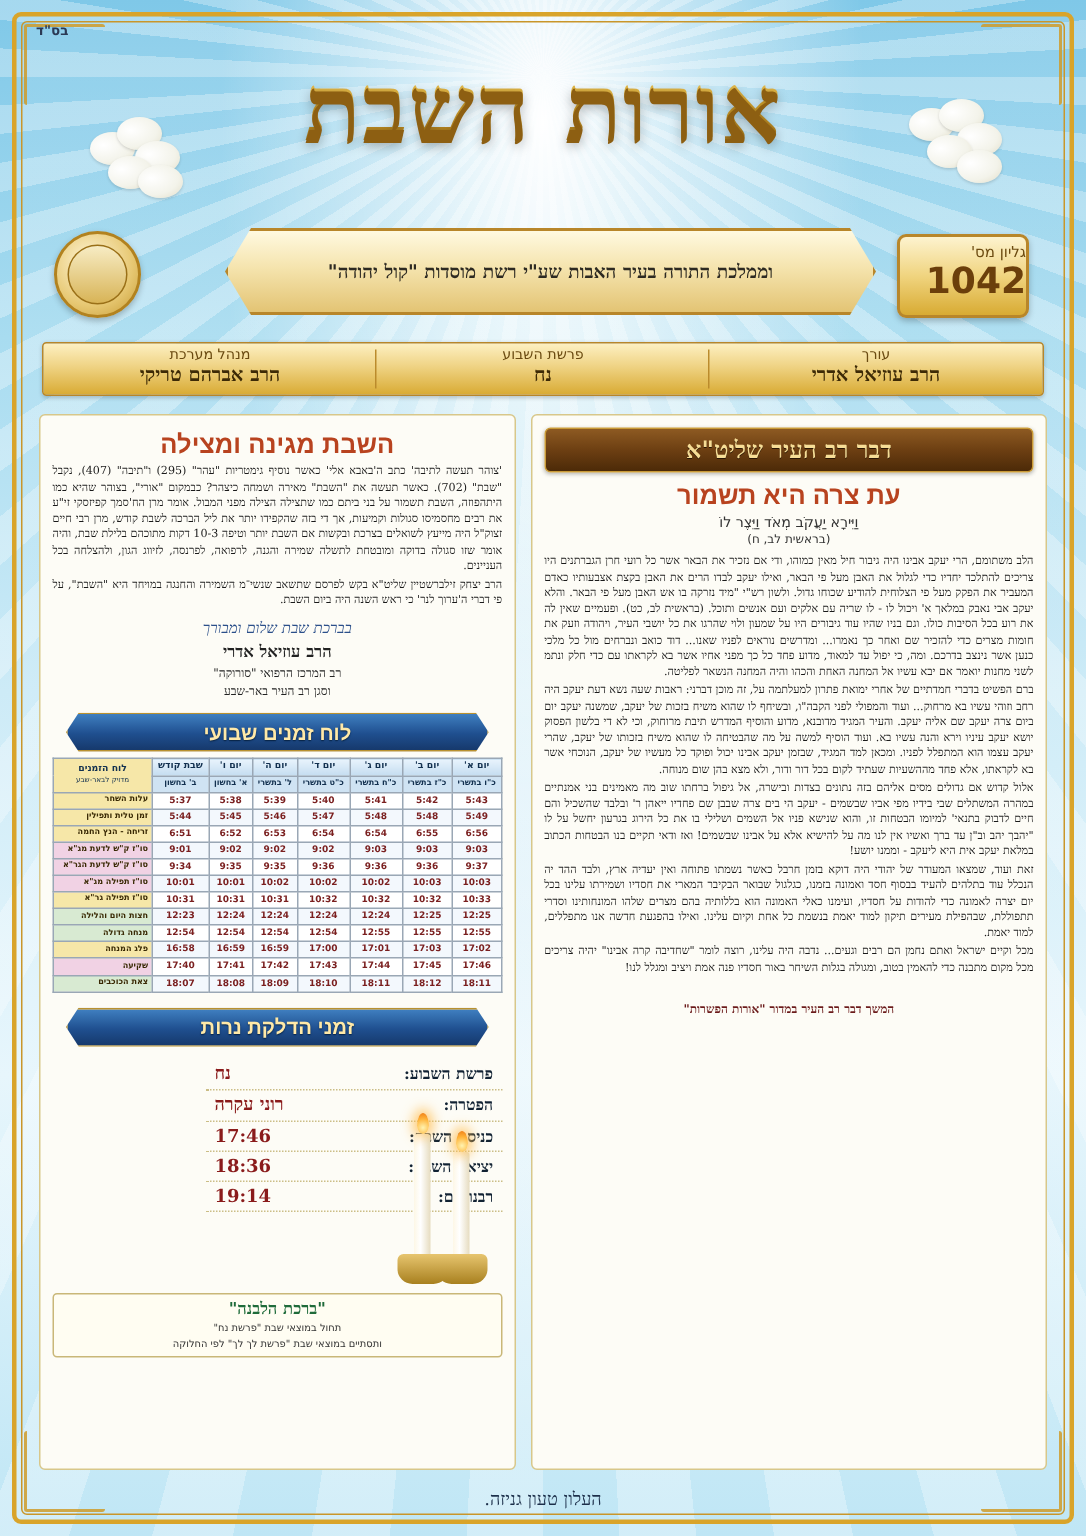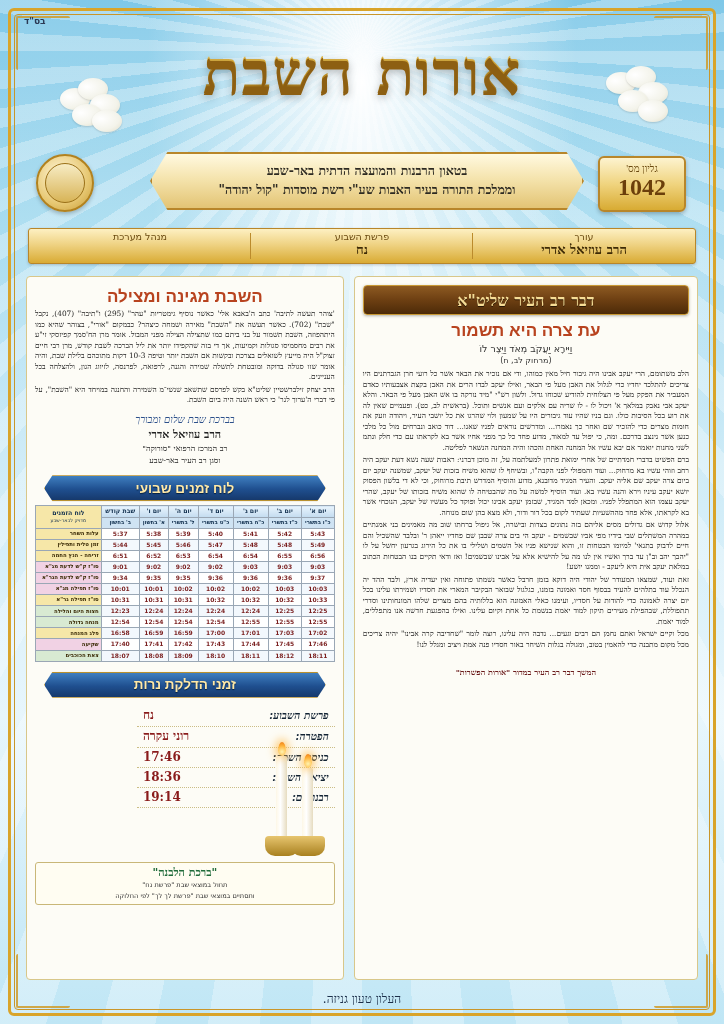--- a/index.html
+++ b/index.html
@@ -81,23 +81,21 @@
 
   
   .banner-row {
     position: absolute; top: 152px; left: 30px; right: 30px; height: 62px;
   }
   .issue-box {
     position: absolute; right: 8px; top: 4px;
     width: 88px; height: 56px;
     background: linear-gradient(180deg,#fdf3cf 0%, #f0d47f 50%, #d8ab33 100%);
     border: 2px solid #b8862a; border-radius: 6px;
-    text-align: center;
     box-shadow: 0 2px 4px rgba(0,0,0,.25);
-    font-family: Liberation Serif, serif;
   }
   .issue-label { font-size: 10px; color: #6b4a10; margin-top: 5px; }
   .issue-num { font-size: 24px; font-weight: bold; color: #6b3f0b; line-height: 1.1; }
 
   .banner {
     position: absolute; left: 120px; right: 110px; top: 0; height: 58px;
     background: linear-gradient(180deg,#fff9e0 0%, #f5e4ae 45%, #e3c474 100%);
     border: 2px solid #b8862a;
     box-shadow: 0 2px 5px rgba(0,0,0,.25);
     display: flex; flex-direction: column; align-items: center; justify-content: center;
@@ -236,21 +234,21 @@
   .candle-block {
     margin-top: 8px; position: relative; min-height: 150px;
   }
   .candle-list { width: 66%; margin-right: 0; margin-left: auto; }
   .candle-row {
     display: flex; justify-content: space-between; align-items: baseline;
     font-size: 10.5px; padding: 2.5px 6px;
     font-family: "DejaVu Serif","Liberation Serif",serif;
     border-bottom: 1px dotted #cbbd86;
   }
-  .candle-row .lab { color: #123; font-weight: bold; font-style: italic; }
+  .candle-row .lab { color: #123; font-weight: bold; }
   .candle-row .val { color: #8a1b1b; font-weight: bold; font-size: 12px; }
   .candles-art {
     position: absolute; right: 0; bottom: 0; width: 31%; height: 145px;
   }
   .candle {
     position: absolute; bottom: 18px; width: 11px; height: 70px;
     background: linear-gradient(90deg,#fdf7e6,#fff 40%,#e6dcc0);
     border-radius: 2px;
   }
   .candle.c1 { right: 22px; }
@@ -326,54 +324,54 @@
     </div>
   </div>
 
   <div class="banner-row">
     <div class="issue-box">
       <div class="issue-label">גליון מס'</div>
       <div class="issue-num">1042</div>
     </div>
 
     <div class="banner">
-      <div>בטאון הרבנות והמועצה הדתית באר-שבע</div>
       <div>וממלכת התורה בעיר האבות שע"י רשת מוסדות "קול יהודה"</div>
     </div>
 
     <div class="logo-badge">
       <div class="inner"></div>
     </div>
   </div>
 
   <div class="credits">
     <div class="credit-cell">
       <div class="credit-role">עורך</div>
       <div class="credit-name">הרב עוזיאל אדרי</div>
     </div>
     <div class="credit-cell">
       <div class="credit-role">פרשת השבוע</div>
       <div class="credit-name">נח</div>
     </div>
     <div class="credit-cell">
       <div class="credit-role">מנהל מערכת</div>
+      <div class="credit-name">הרב אברהם טריקי</div>
     </div>
   </div>
 
   <div class="content">
 
     <div class="col left">
       <div class="section-head">
         <span>דבר רב העיר שליט"א</span>
       </div>
       <div class="article-title">עת צרה היא תשמור</div>
       <div class="article-sub">
         <span>וַיִּירָא יַעֲקֹב מְאֹד וַיֵּצֶר לוֹ</span>
         <br>
-        <span style="font-size:8px">(מרחוק לב, ח)</span>
+        <span style="font-size:8px">(בראשית לב, ח)</span>
       </div>
       <div class="body-text">
         <p>הלב משתומם, הרי יעקב אבינו היה גיבור חיל מאין כמוהו, ודי אם נזכיר את הבאר אשר כל רועי חרן הגברתנים היו צריכים להתלכד יחדיו כדי לגלול את האבן מעל פי הבאר, ואילו יעקב לבדו הרים את האבן בקצת אצבעותיו כאדם המעביר את הפקק מעל פי הצלוחית להודיע שכוחו גדול. ולשון רש"י "מיד נזרקה בו אש האבן מעל פי הבאר. והלא יעקב אבי נאבק במלאך א' ויכול לו - לו שריה עם אלקים ועם אנשים ותוכל. (בראשית לב, כט). ופעמיים שאין לה את רוע בכל הסיבות כולו. וגם בניו שהיו עוד גיבורים היו על שמעון ולוי שהרגו את כל יושבי העיר, ויהודה וזעק את חומות מצרים כדי להזכיר שם ואחר כך נאמרו... ומדרשים נוראים לפניו שאנו... דוד כואב ונברחים מול כל מלכי כנען אשר נינצב בדרכם. ומה, כי יפול עד למאוד, מדוע פחד כל כך מפני אחיו אשר בא לקראתו עם כדי חלק ונתמ לשני מחנות יואמר אם יבא עשיו אל המחנה האחת והכהו והיה המחנה הנשאר לפליטה.</p>
         <p>ברם הפשיט בדברי חמדתיים של אחרי ימואת פתרון למעלתמה על, זה מוכן דברני: ראבות שעה נשא דעת יעקב היה רחב וזוהי עשיו בא מרחוק... ועוד והמפולי לפני הקבה"ו, ובשיחף לו שהוא משיח בזכות של יעקב, שמשנה יעקב יום ביום צרה יעקב שם אליה יעקב. והעיר המגיד מדובנא, מדוע והוסיף המדרש תיבת מרוחוק, וכי לא די בלשון הפסוק יושא יעקב עיניו וירא והנה עשיו בא. ועוד הוסיף למשה על מה שהבטיחה לו שהוא משיח בזכותו של יעקב, שהרי יעקב עצמו הוא המתפלל לפניו. ומכאן למד המגיד, שבזמן יעקב אבינו יכול ופוקד כל מעשיו של יעקב, הנוכחי אשר בא לקראתו, אלא פחד מההשעיות שעתיד לקום בכל דור ודור, ולא מצא בהן שום מנוחה.</p>
         <p>אלול קדוש אם גדולים מסים אליהם בזה נתונים בצדות ובישרה, אל גיפול ברחתו שוב מה מאמינים בני אמנתיים במהרה המשתלים שבי בידיו מפי אביו שבשמים - יעקב הי בים צרה שבבן שם פחדיו ייאהן ר' ובלבד שהשכיל והם חיים לדבוק בתנאי' למיומו הבטחות זו, והוא שנישא פניו אל השמים ושלילי בו את כל הירוג בגרעון יחשל על לו "יהבך יהב וב"ן עד ברך ואשיו אין לנו מה על להישיא אלא על אבינו שבשמים! ואז ודאי תקיים בנו הבטחות הכתוב במלאת יעקב אית היא ליעקב - וממנו יושע!</p>
         <p>זאת ועוד, שמצאו המעודר של יהודי היה דוקא בזמן חרבל כאשר נשמתו פתוחה ואין יעדיה ארץ, ולבד ההד יה הנכלל עוד בתלהים להעיד בבסוף חסד ואמונה בזמנו, כגלגול שבואר הבקיבר המארי את חסדיו ושמירתו עלינו בכל יום יצרה לאמונה כדי להודות על חסדיו, ועימנו כאלי האמונה הוא בללותיה בהם מצרים שלהו המונחותינו וסדרי תתפוללת, שבהפילת מעירים תיקון למוד יאמת בנשמת כל אחת וקיום עלינו. ואילו בהפגעת חדשה אנו מתפללים, למוד יאמת.</p>
         <p>מכל וקיים ישראל ואתם נחמן הם רבים וגעים... נדבה היה עלינו, רוצה לומר "שחדיבה קרה אבינו" יהיה צריכים מכל מקום מתבנה כדי להאמין בטוב, ומגולה בגלות השיחר באור חסדיו פנה אמת ויציב ומגלל לנו!</p>
       </div>
       <div class="continue-note">המשך דבר רב העיר במדור "אורות הפשרות"</div>
     </div>

